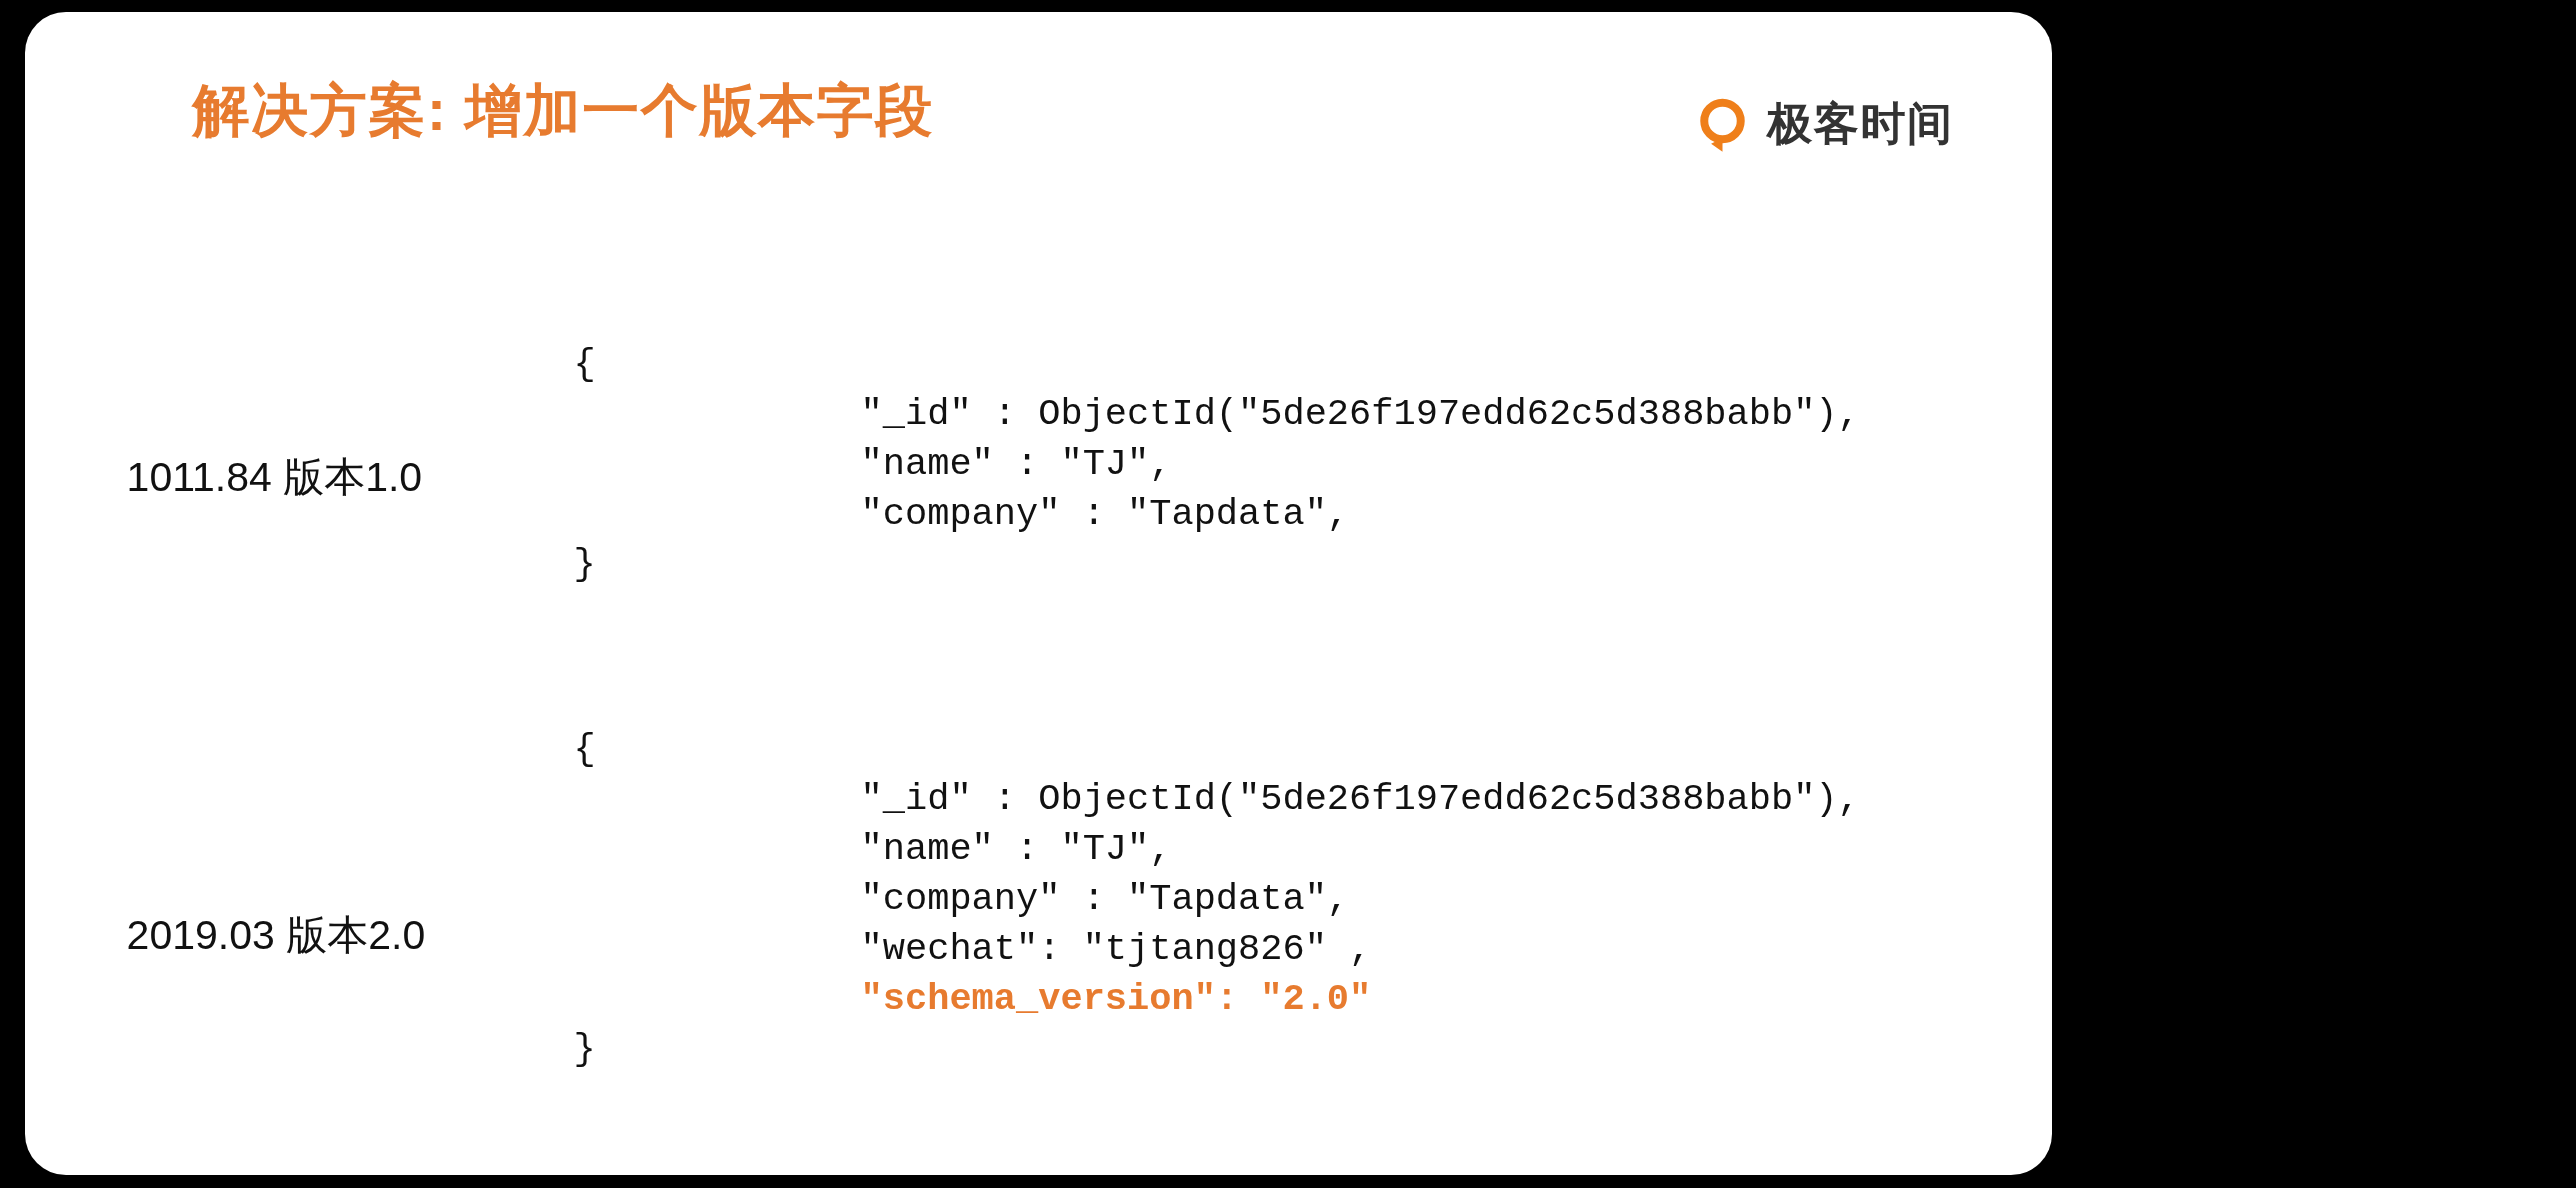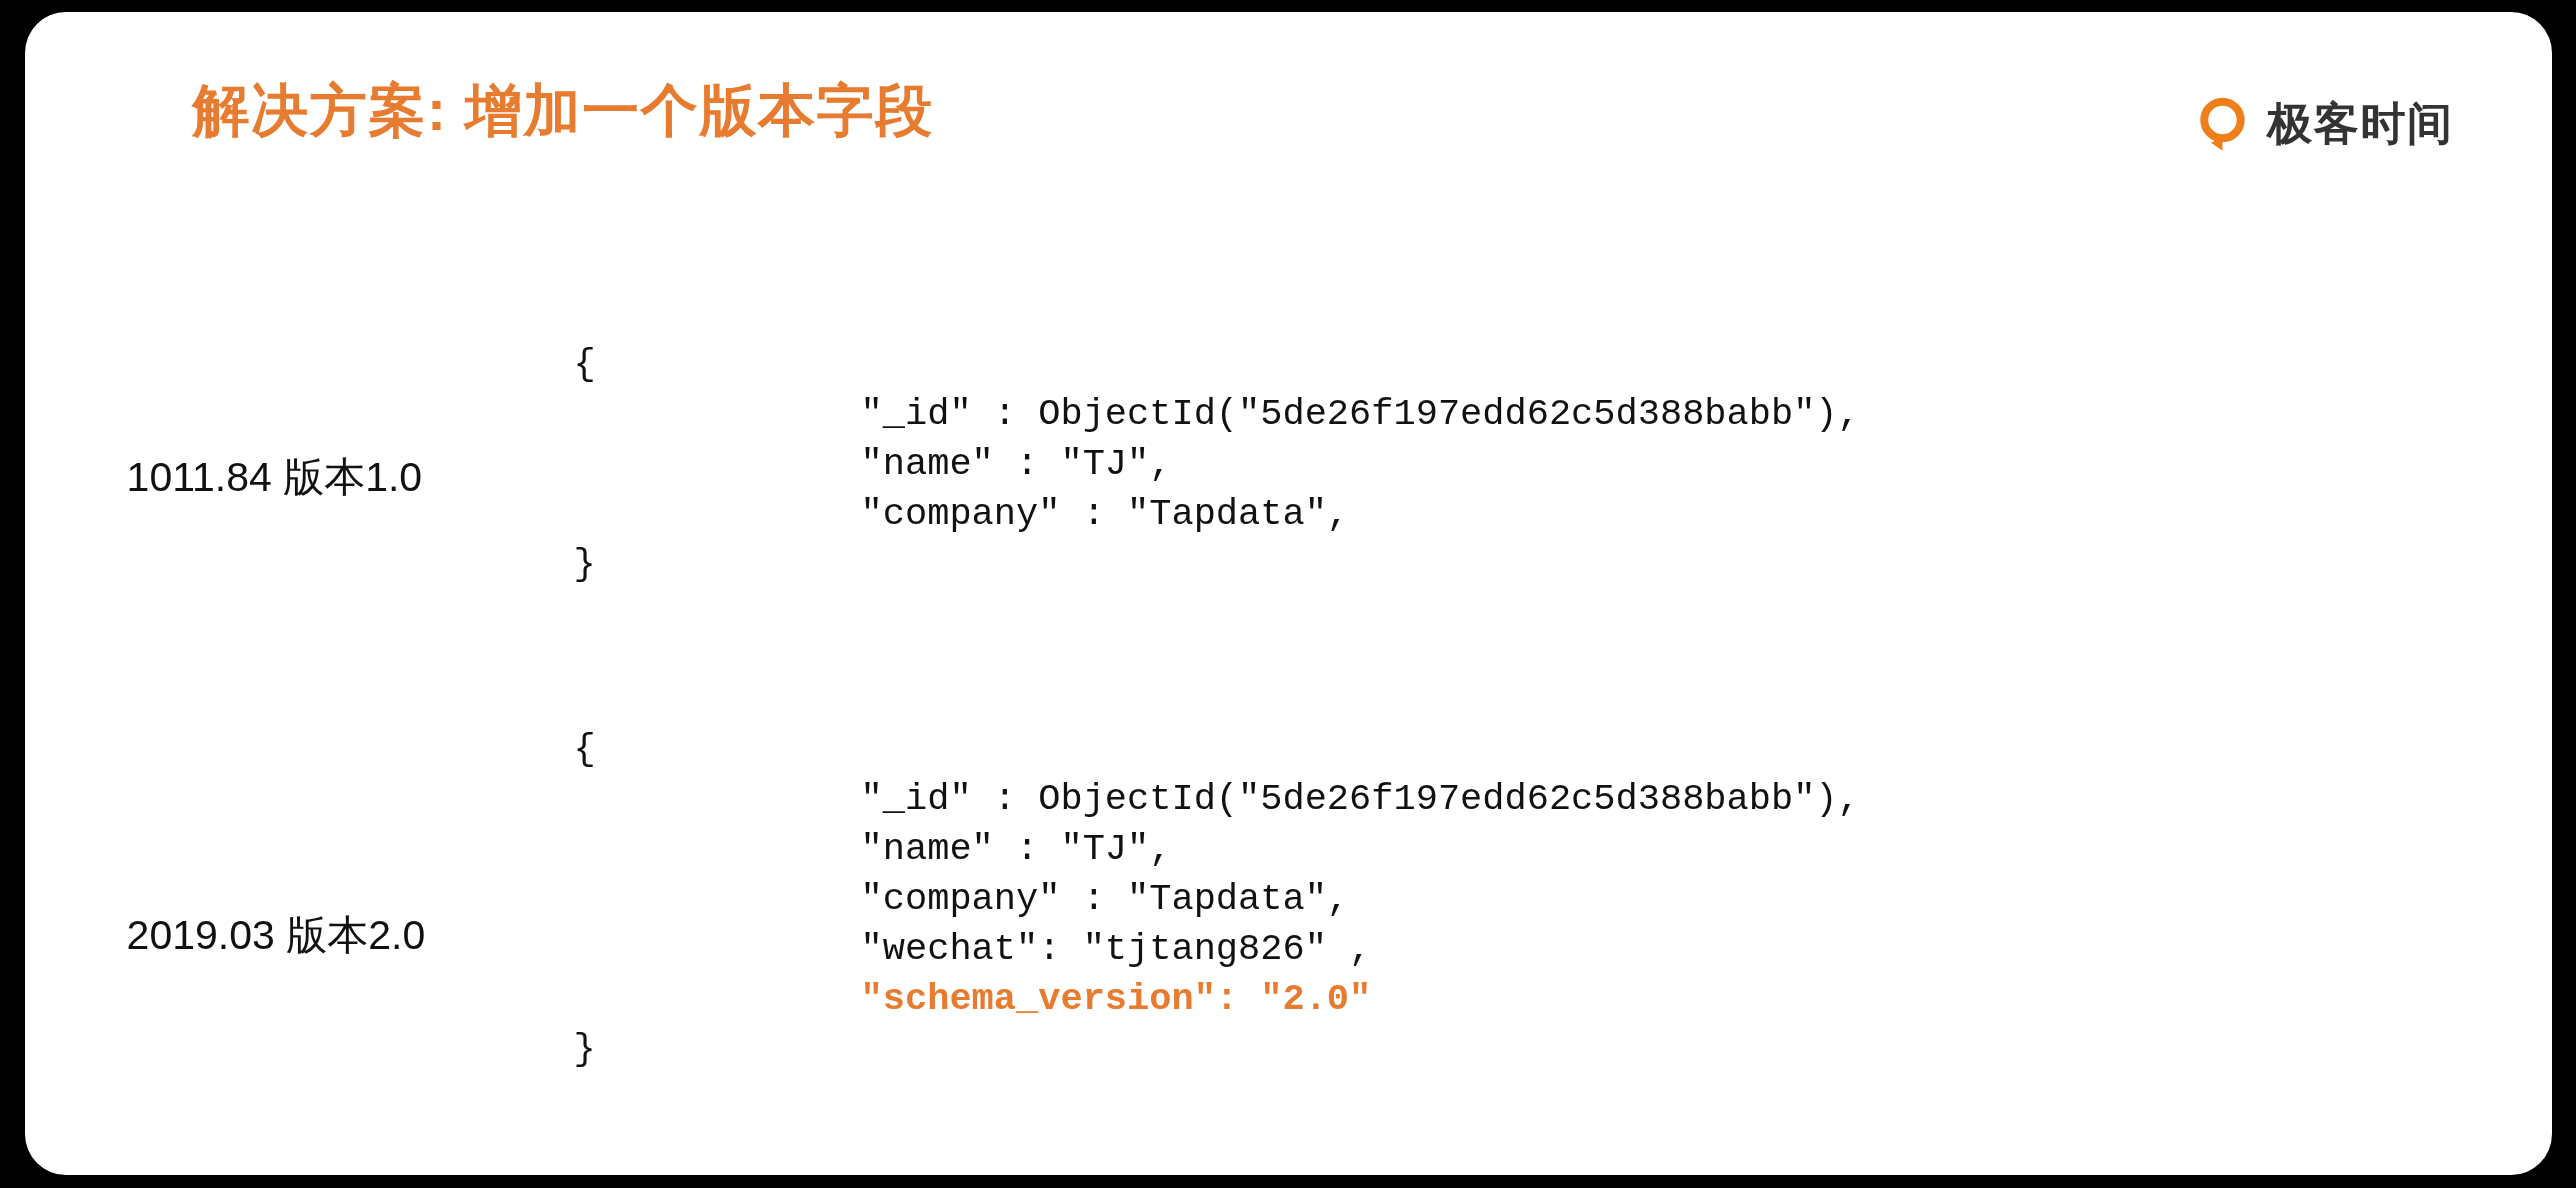--- a/index.html
+++ b/index.html
@@ -7,41 +7,41 @@
     padding: 0;
     width: 2576px;
     height: 1188px;
     background: #000;
     font-family: "Helvetica Neue", Arial, "PingFang SC", "Microsoft YaHei", sans-serif;
   }
   .slide {
     position: absolute;
     left: 24.6px;
     top: 12.3px;
-    width: 2527px;
+    width: 2027px;
     height: 1163px;
     background: #fff;
     border-radius: 41px;
     box-sizing: border-box;
   }
   .title {
     position: absolute;
     left: 168px;
     top: 61px;
     font-size: 57px;
     font-weight: 600;
     color: #e77b2f;
     letter-spacing: 1.6px;
   }
   .brand {
     position: absolute;
     right: 98px;
     top: 82px;
     display: flex;
-    align-items: center;
+    align-items: flex-end;
     gap: 16.4px;
   }
   .brand-icon {
     width: 57px;
     height: 57px;
   }
   .brand-text {
     font-size: 45px;
     font-weight: 600;
     color: #333;

